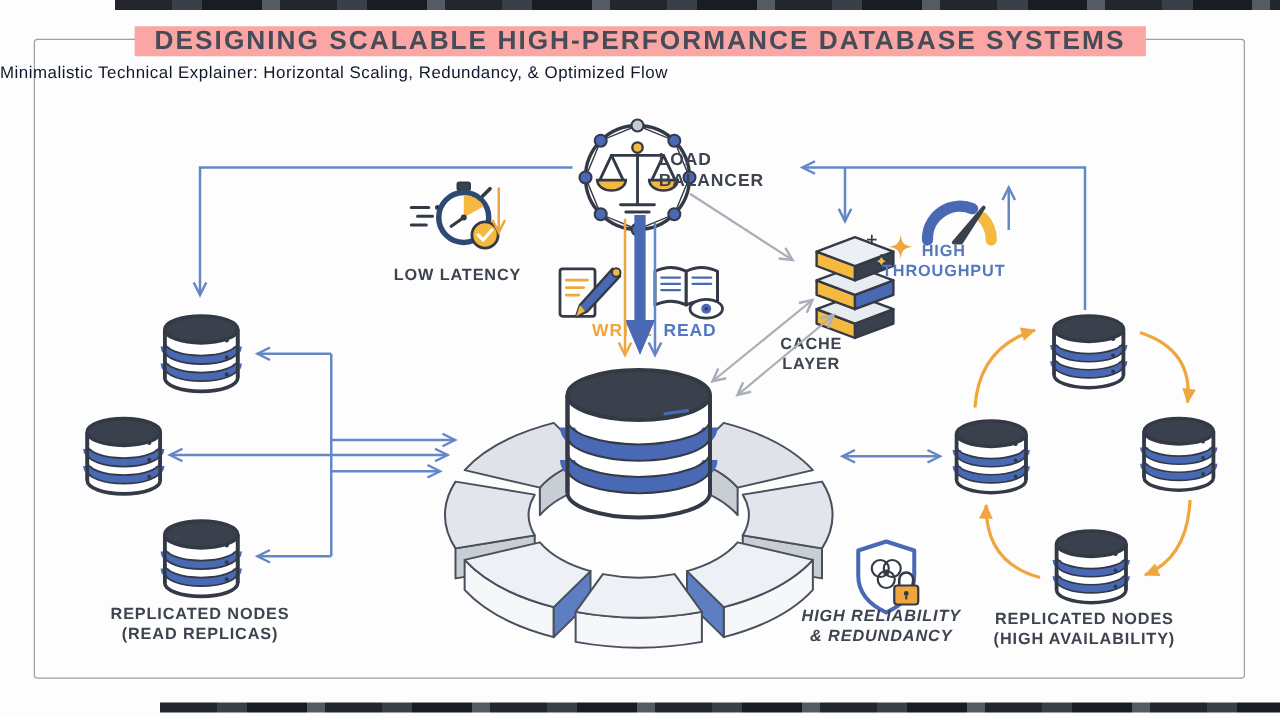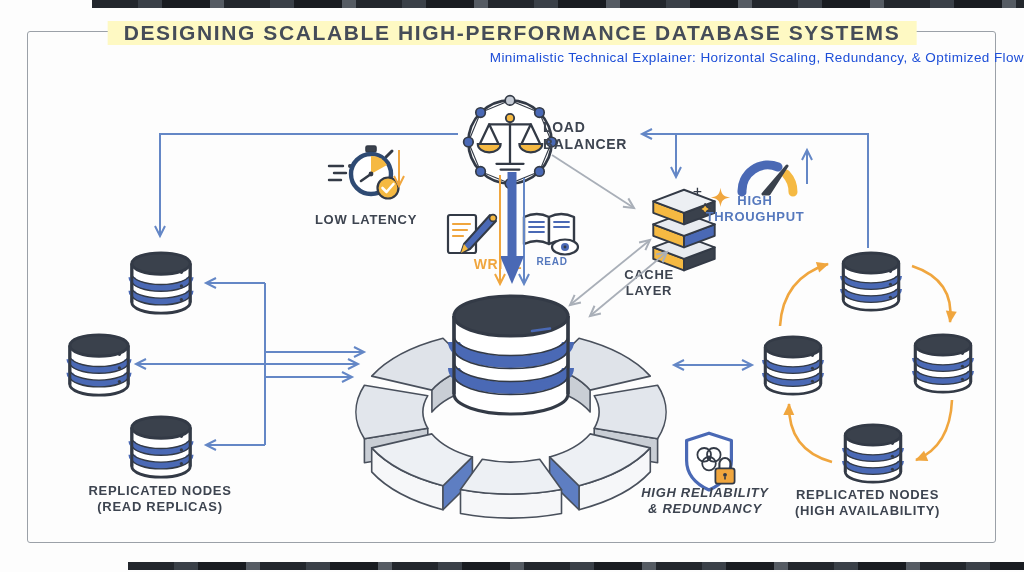--- a/index.html
+++ b/index.html
@@ -3,24 +3,24 @@
 <meta charset="utf-8">
 <style>
   html,body{margin:0;padding:0;}
   body{width:1024px;height:572px;position:relative;background:#fdfdfd;overflow:hidden;
        font-family:"Liberation Sans",sans-serif;color:#3d4450;}
   .strip{position:absolute;height:8px;background:
     repeating-linear-gradient(90deg,#23272d 0 46px,#3a4048 46px 70px,#191c21 70px 118px,#555b63 118px 132px);}
   .frame{position:absolute;left:27px;top:31px;width:967px;height:510px;
          border:1.5px solid #9ba1a8;border-radius:3px;}
   .title{position:absolute;top:21px;left:50%;transform:translateX(-50%);
-         background:#fef9c3;padding:0 16px;font-size:21px;font-weight:600;
+         background:#fca5a5;padding:0 16px;font-size:21px;font-weight:600;
          letter-spacing:1.6px;color:#454c58;white-space:nowrap;}
-  .subtitle{position:absolute;top:50px;left:0;width:100%;text-align:right;
-            font-size:13.5px;font-weight:500;letter-spacing:.4px;color:#1d4ed8;}
+  .subtitle{position:absolute;top:50px;left:0;width:100%;text-align:left;
+            font-size:13.5px;font-weight:500;letter-spacing:.4px;color:#0f172a;}
   .label{position:absolute;font-size:13px;font-weight:700;letter-spacing:.7px;
          text-align:center;white-space:pre-line;line-height:1.22;color:#3d4450;}
   .label.blue{color:var(--c-label_blue);}
   .label.orange{color:var(--c-orange);}
   .label.left{text-align:left;}
   svg{position:absolute;overflow:visible;}
   .arrows{pointer-events:none;}
 </style>
 </head>
 <body>
@@ -99,21 +99,21 @@
     <circle cx="90" cy="50" r="4.6" fill="var(--c-blue)"></circle>
     <circle cx="78.3" cy="78.3" r="4.6" fill="var(--c-blue)"></circle>
     <circle cx="50" cy="90" r="4.6" fill="var(--c-blue)"></circle>
     <circle cx="21.7" cy="78.3" r="4.6" fill="var(--c-blue)"></circle>
     <circle cx="10" cy="50" r="4.6" fill="var(--c-blue)"></circle>
     <circle cx="21.7" cy="21.7" r="4.6" fill="var(--c-blue)"></circle>
     <circle cx="50" cy="10" r="4.6" fill="#c6ccd6"></circle>
     <circle cx="78.3" cy="21.7" r="4.6" fill="var(--c-blue)"></circle>
   </g>
 </svg>
-<div class="label left" style="left:543px;top:119px;font-size:14px;">LOAD
+<div class="label left" style="left:527px;top:119px;font-size:14px;">LOAD
 BALANCER</div>
 
 <svg style="left:326px;top:144px" width="80" height="60" viewBox="0 0 80 60">
   <g stroke="var(--c-dark)" stroke-width="2.4" stroke-linecap="round">
     <path d="M3,22 H17 M8,29 H20 M3,36 H15"></path>
     <circle cx="24" cy="22" r="0.8"></circle>
   </g>
   <rect x="40" y="2" width="10" height="6" rx="1.5" fill="var(--c-node_top)" stroke="var(--c-dark)" stroke-width="1.6"></rect>
   <path d="M60,13 L66,7" stroke="var(--c-dark)" stroke-width="3" stroke-linecap="round"></path>
   <circle cx="45" cy="30" r="20" fill="#ffffff" stroke="#2e4a73" stroke-width="4.4"></circle>
@@ -139,21 +139,21 @@
 <svg style="left:520px;top:210px" width="62" height="46" viewBox="0 0 62 46">
   <path d="M4,7 Q17,1 29,7 V34 Q17,28 4,34 Z" fill="#ffffff" stroke="var(--c-dark)" stroke-width="2.4" stroke-linejoin="round"></path>
   <path d="M54,7 Q41,1 29,7 V34 Q41,28 54,34 Z" fill="#ffffff" stroke="var(--c-dark)" stroke-width="2.4" stroke-linejoin="round"></path>
   <g stroke="var(--c-blue)" stroke-width="1.8" stroke-linecap="round">
     <path d="M9,12 H24 M9,17 H24 M9,22 H24 M34,12 H49 M34,17 H49"></path>
   </g>
   <ellipse cx="45" cy="37" rx="13" ry="7.5" fill="#ffffff" stroke="var(--c-dark)" stroke-width="2.2"></ellipse>
   <circle cx="45" cy="37" r="4" fill="var(--c-blue)"></circle>
   <circle cx="45" cy="37" r="1.4" fill="var(--c-dark)"></circle>
 </svg>
-<div class="label blue" style="left:520px;top:256px;width:64px;font-size:10px;">READ</div>
+<div class="label blue" style="left:520px;top:256px;width:64px;font-size:14px;">READ</div>
 
 <svg style="left:636px;top:180px" width="96" height="104" viewBox="0 0 100 108">
   <g stroke="var(--c-dark)" stroke-width="2" stroke-linejoin="round">
     <path d="M18,70 L50,82 L50,94 L18,82 Z" fill="var(--c-gold)"></path>
     <path d="M82,70 L50,82 L50,94 L82,82 Z" fill="var(--c-node_top)"></path>
     <path d="M50,58 L82,70 L50,82 L18,70 Z" fill="#e8ebf0"></path>
     <path d="M18,46 L50,58 L50,70 L18,58 Z" fill="var(--c-gold)"></path>
     <path d="M82,46 L50,58 L50,70 L82,58 Z" fill="var(--c-blue)"></path>
     <path d="M50,34 L82,46 L50,58 L18,46 Z" fill="#e8ebf0"></path>
     <path d="M18,22 L50,34 L50,46 L18,34 Z" fill="var(--c-gold)"></path>

